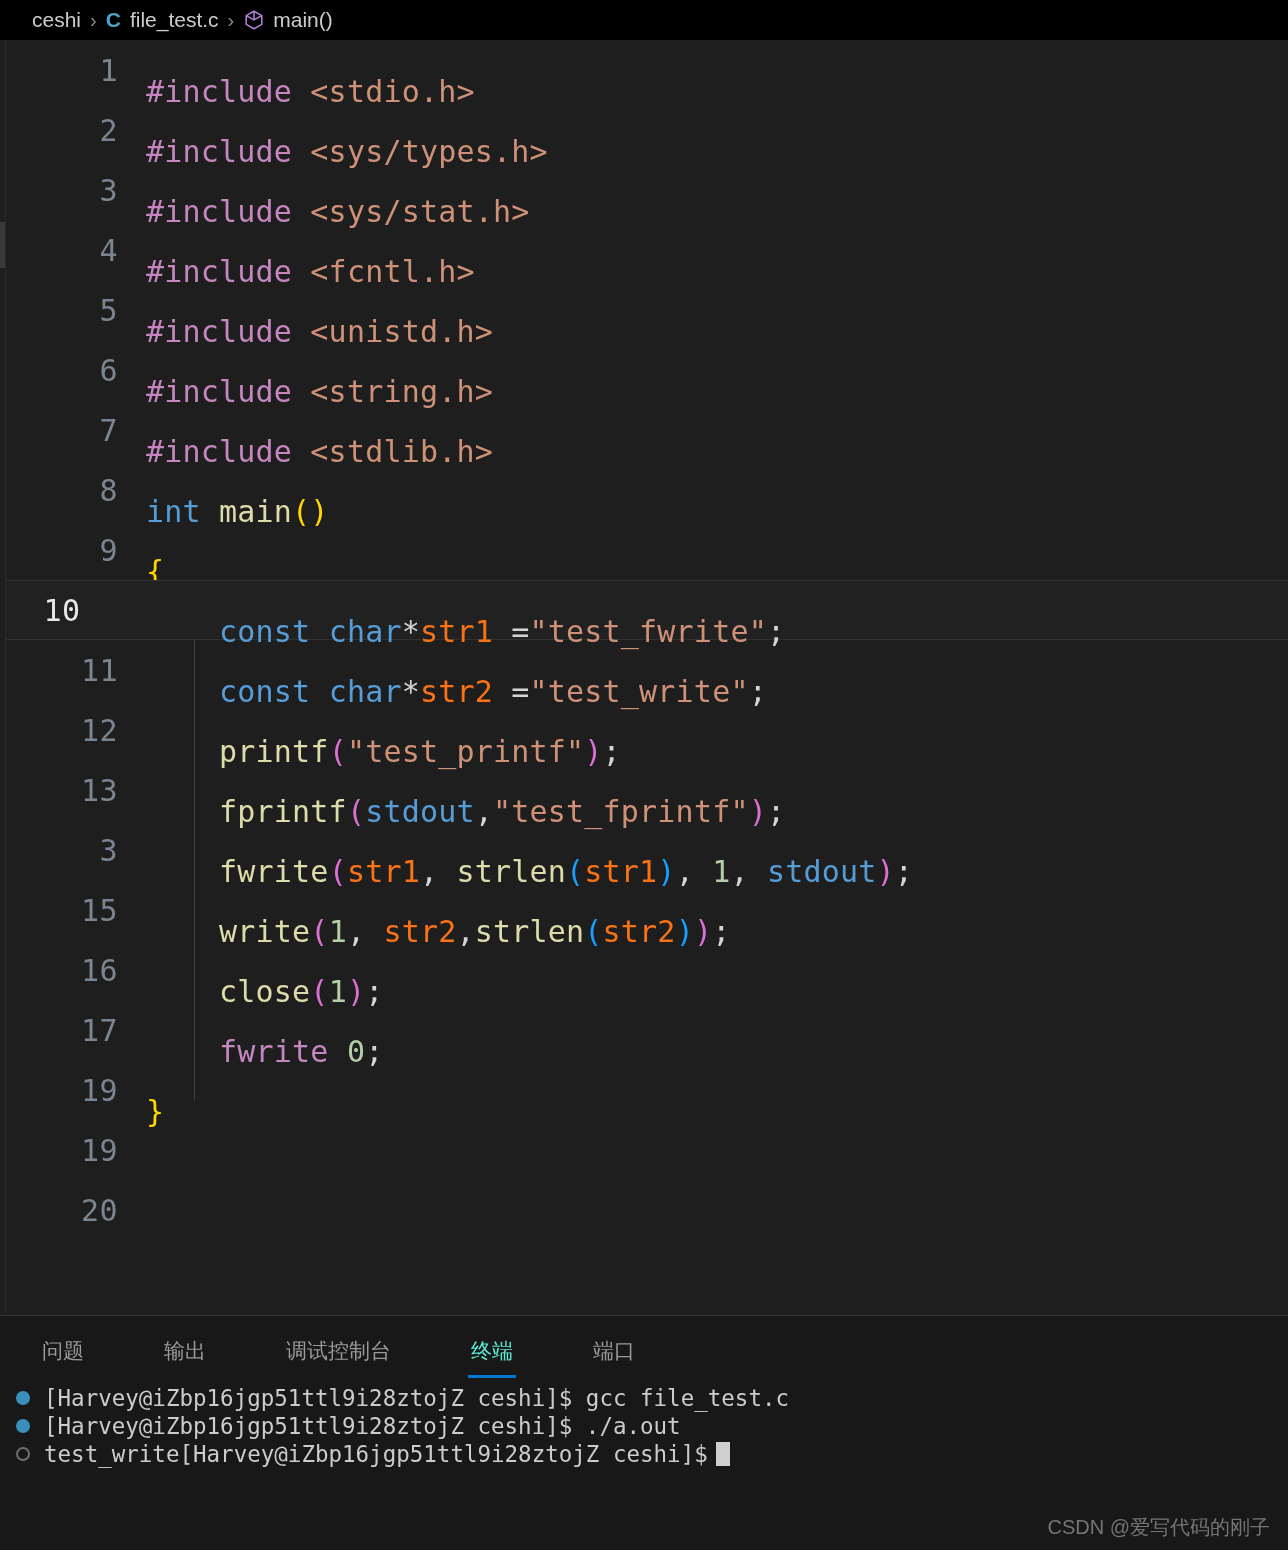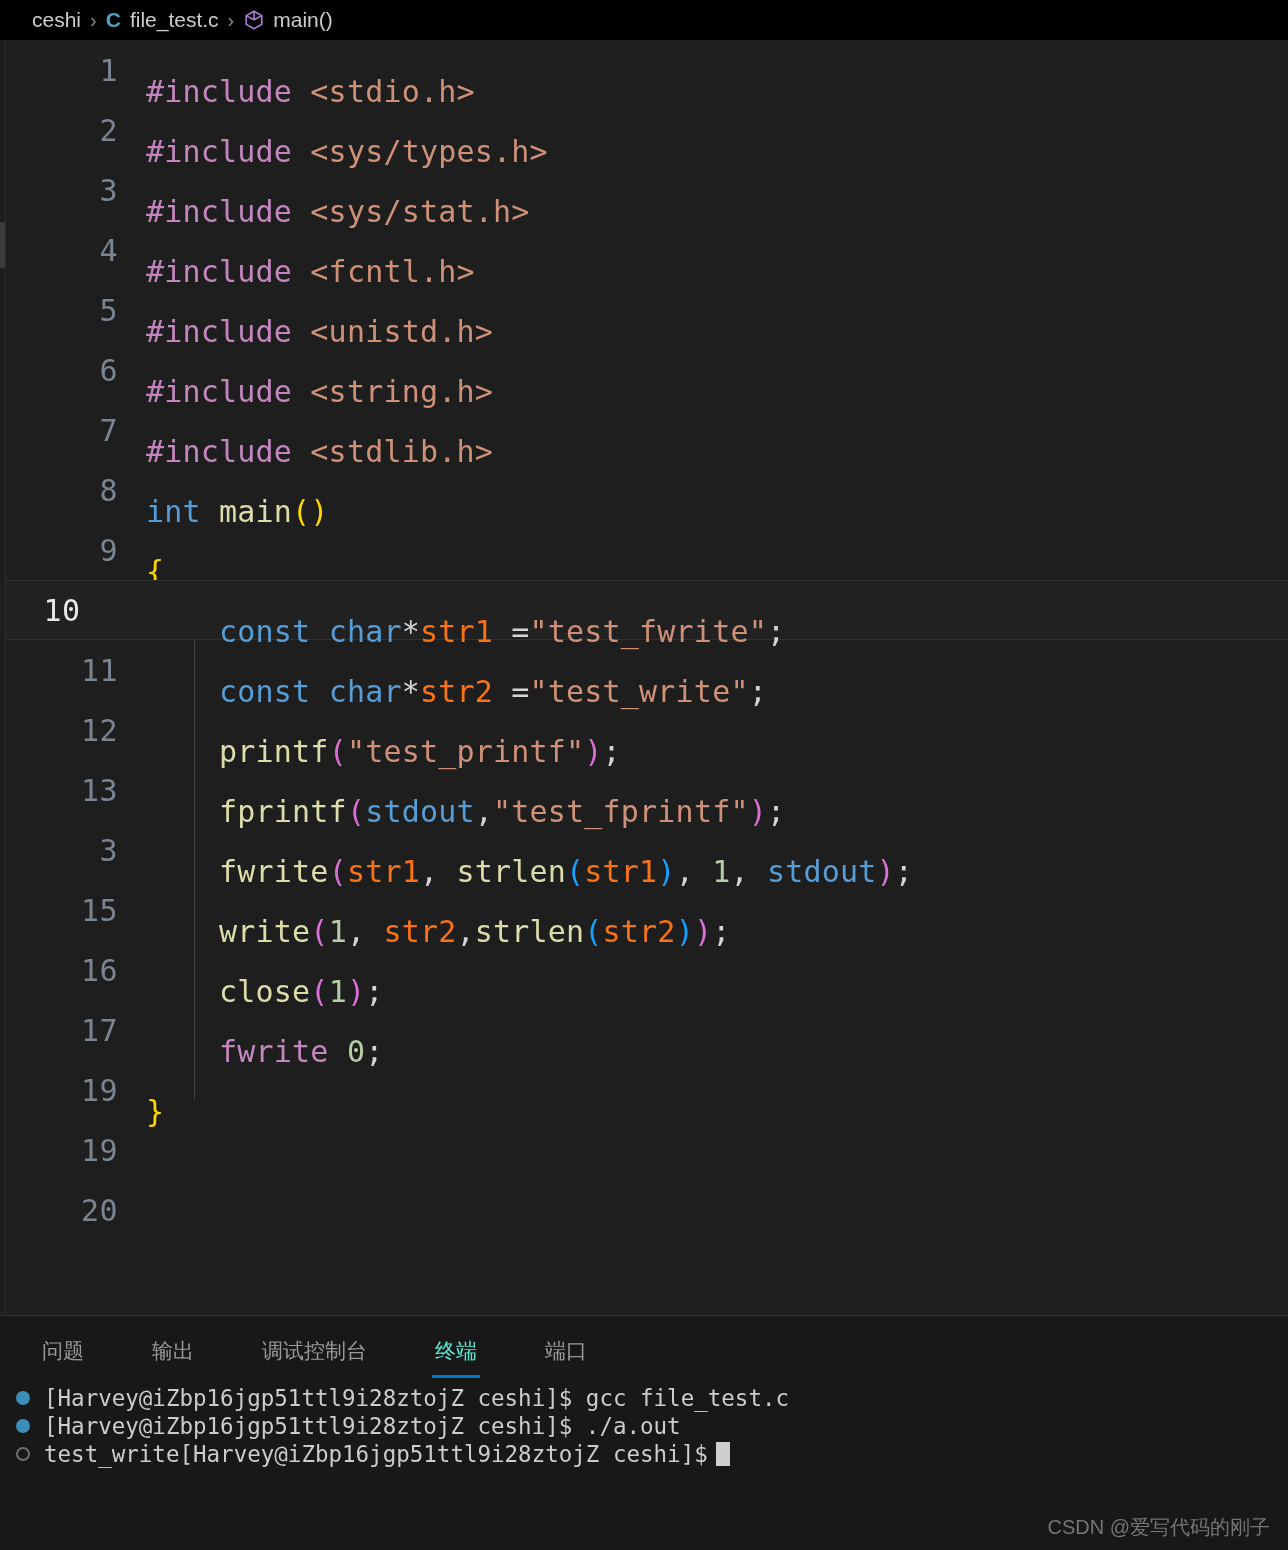--- a/index.html
+++ b/index.html
@@ -149,21 +149,21 @@
     left: 0; top: 1316px;
     width: 1288px; height: 234px;
     background: #181818;
   }
 
   .panel-tabs {
     display: flex;
     align-items: flex-end;
     height: 62px;
     padding-left: 42px;
-    gap: 0;
+    gap: 12px;
   }
   .panel-tab {
     position: relative;
     font-family: "Liberation Sans", sans-serif;
     font-size: 21px;
     color: #9a9a9a;
     padding: 0 0 13px 0;
     margin-right: 68px;
     white-space: nowrap;
     cursor: pointer;

